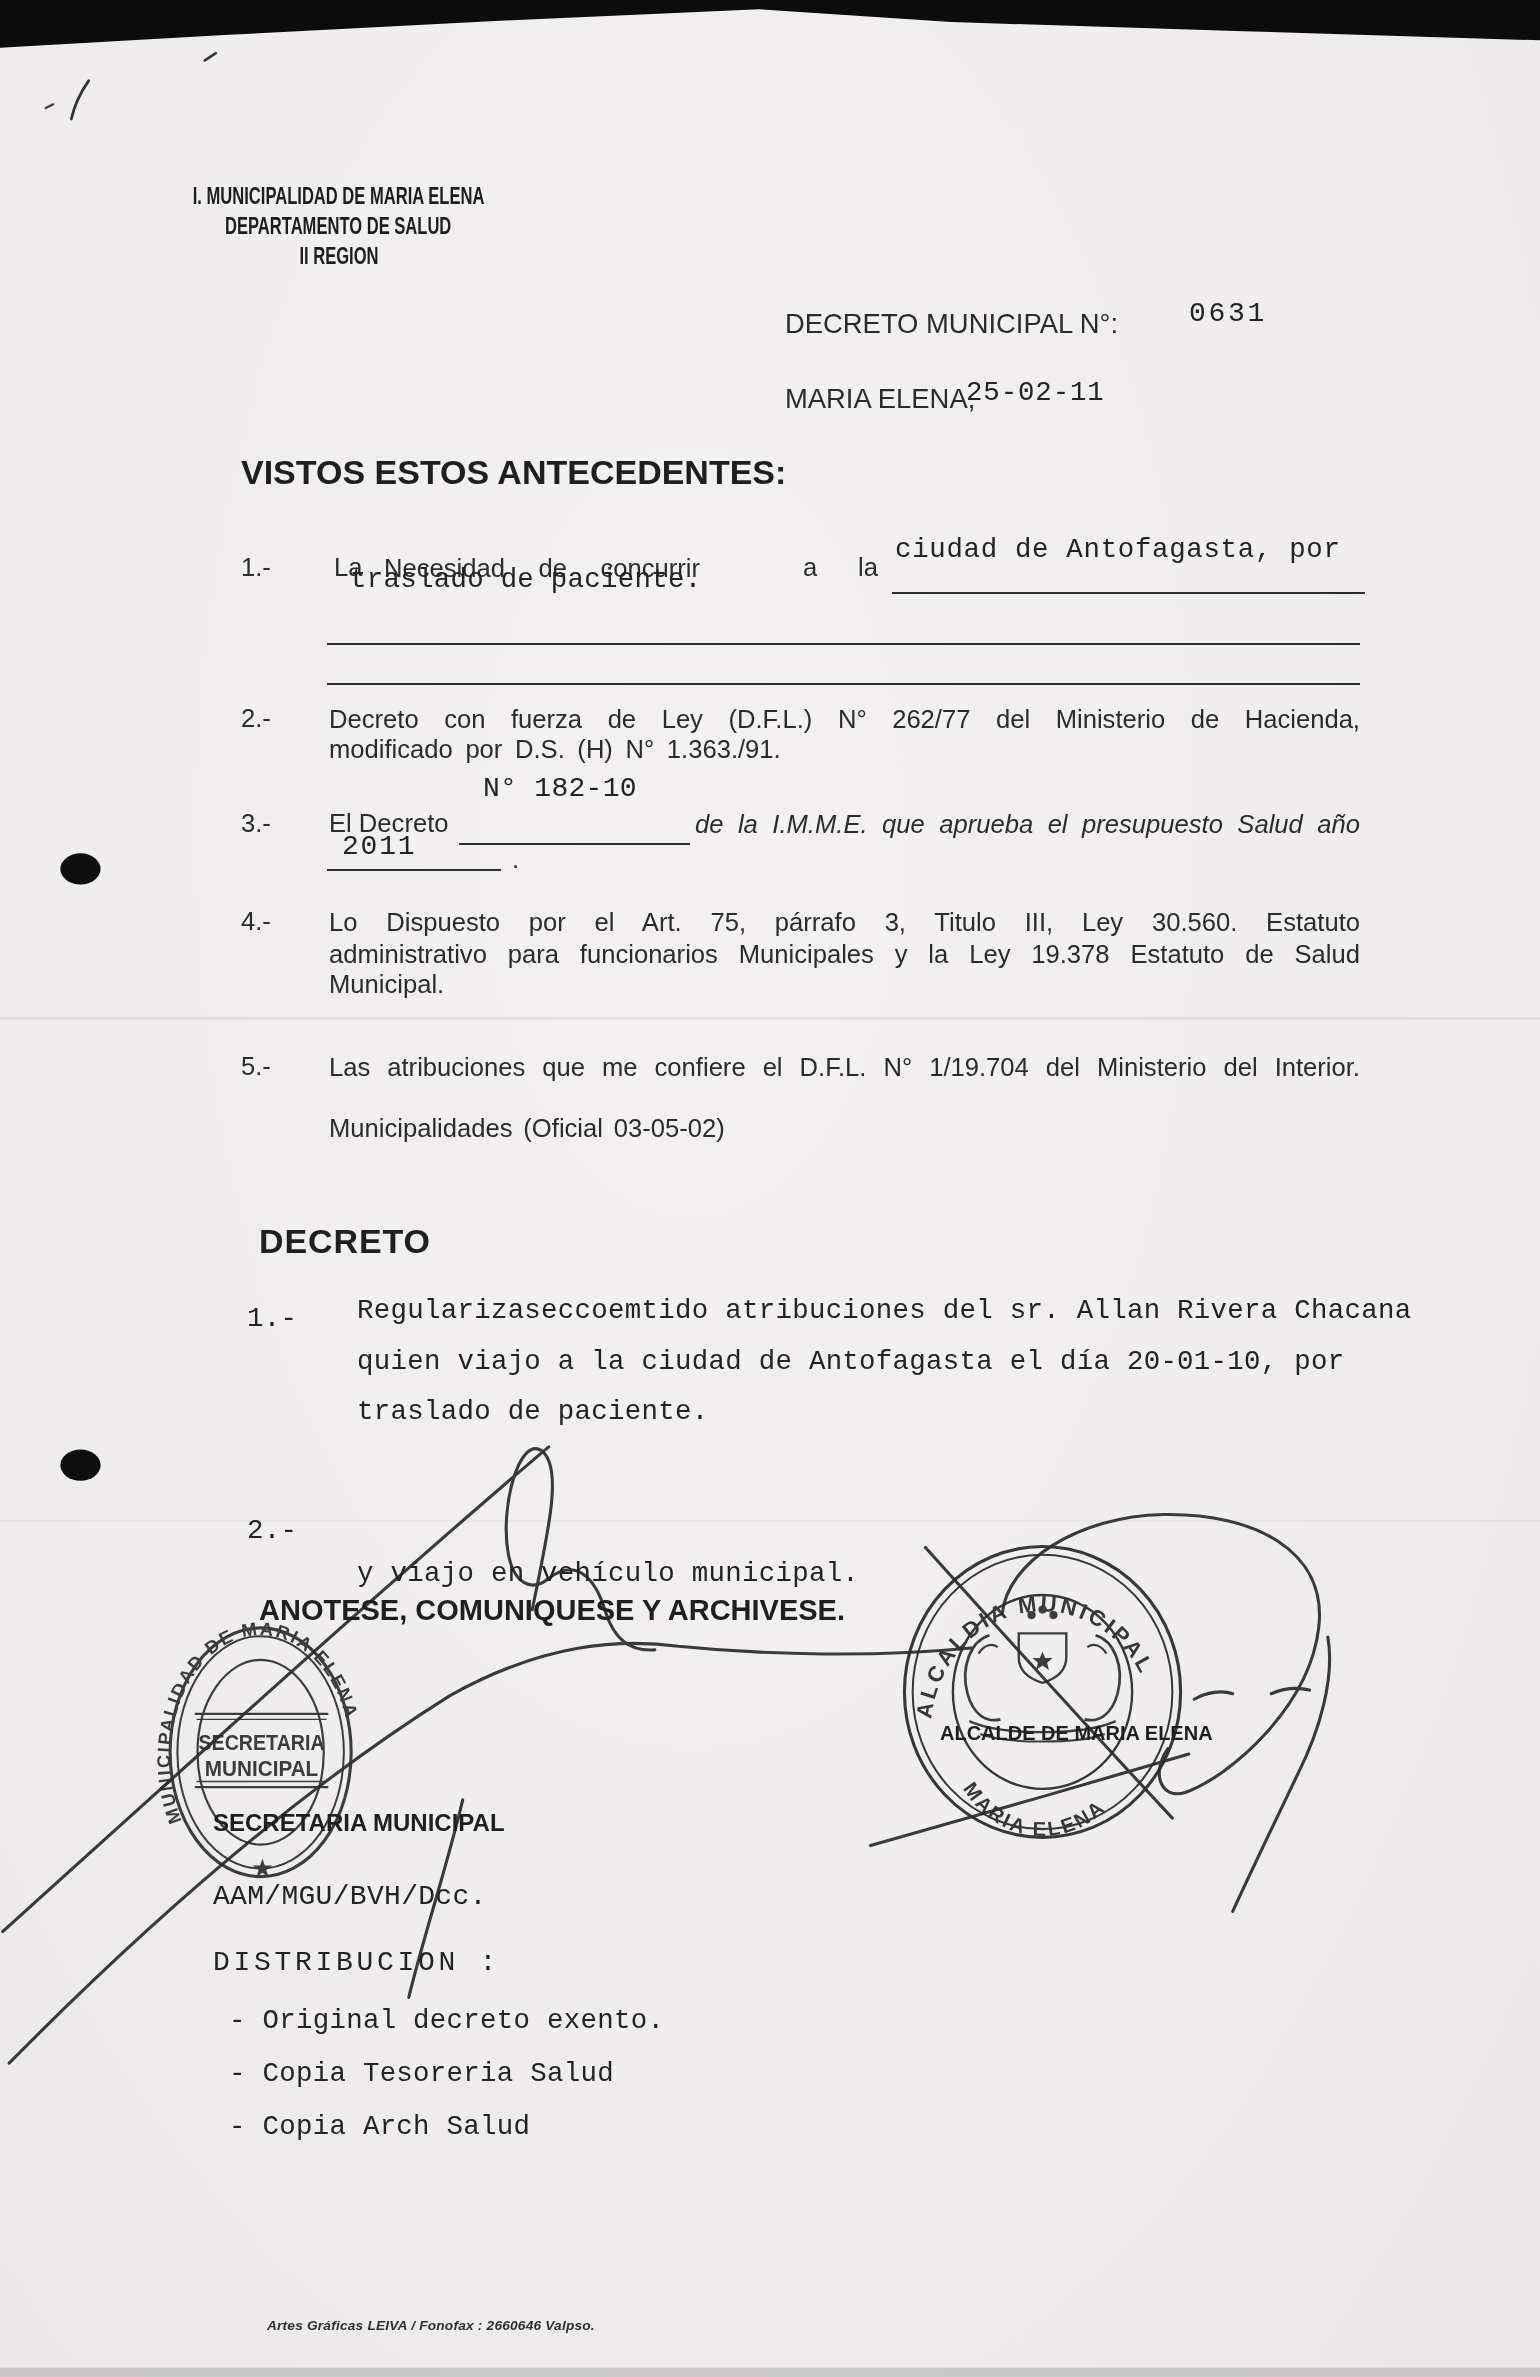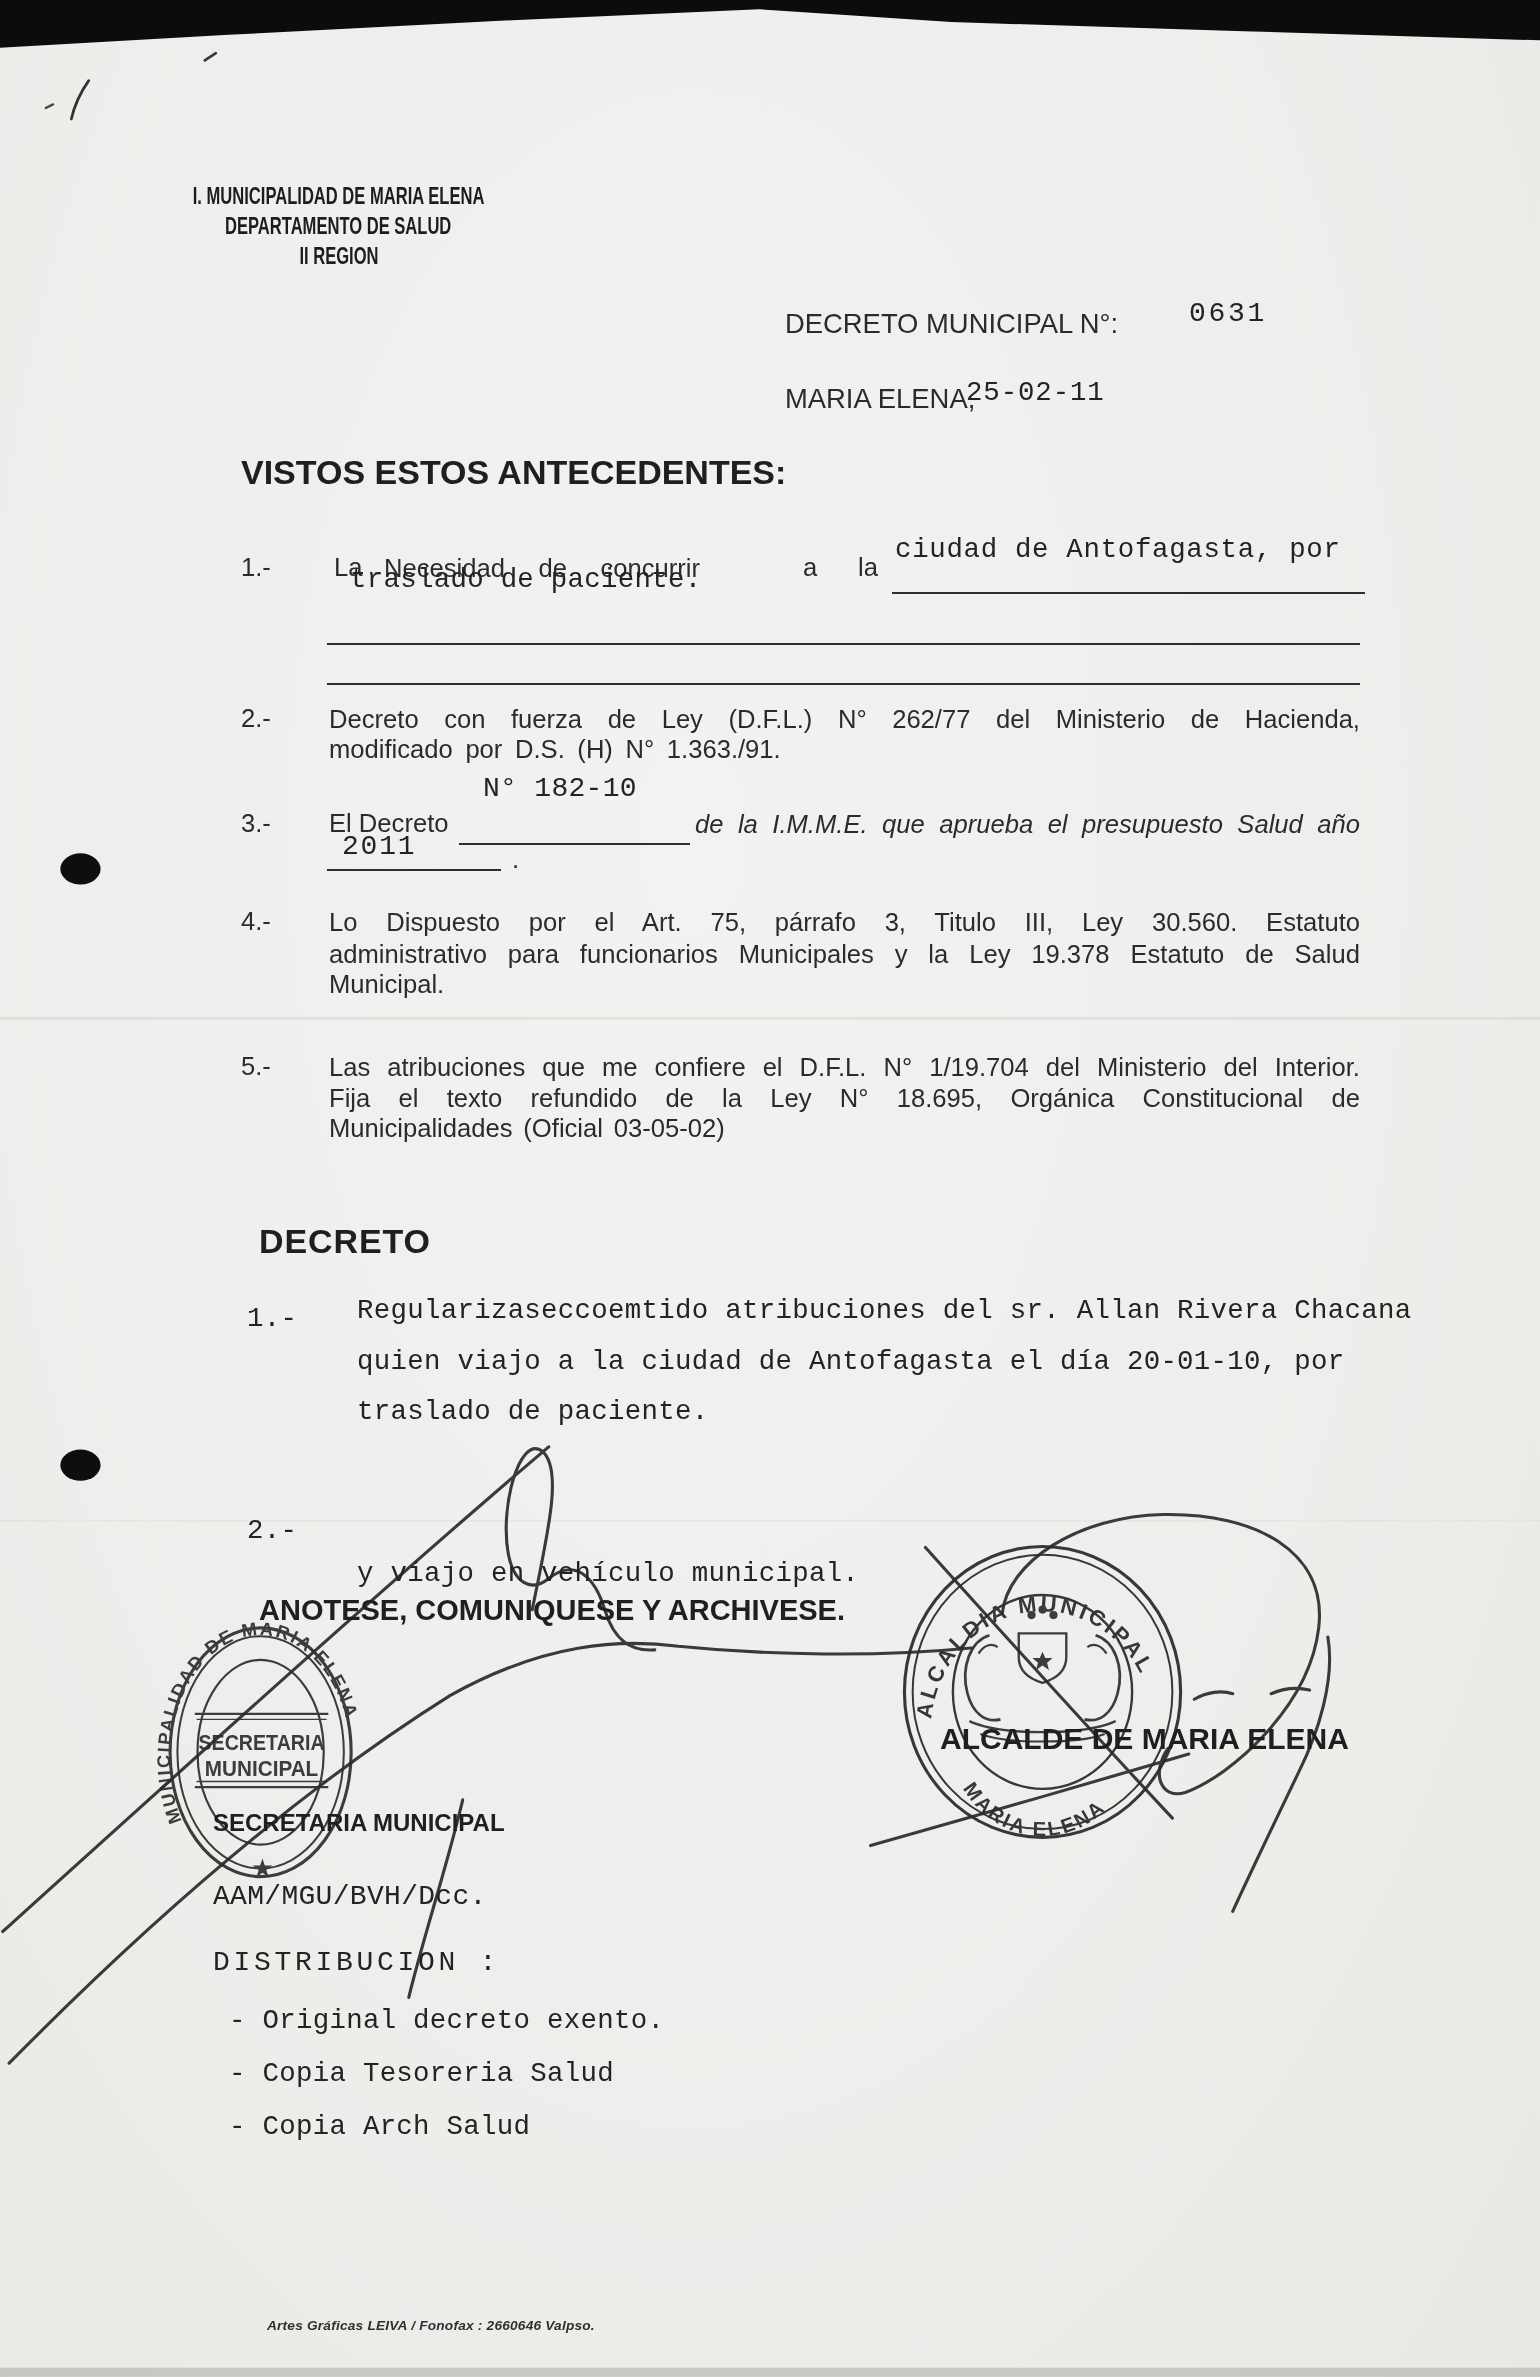--- a/index.html
+++ b/index.html
@@ -145,37 +145,36 @@
   <div class="rule" style="left:327px;top:869px;width:174px;"></div>
   <div class="abs print" style="left:512px;top:845px;">.</div>
 
   <div class="abs print" style="left:241px;top:907px;">4.-</div>
   <div class="abs print jline" style="left:329px;top:907px;width:1031px;">Lo Dispuesto por el Art. 75, párrafo 3, Titulo III, Ley 30.560. Estatuto</div>
   <div class="abs print jline" style="left:329px;top:939px;width:1031px;">administrativo para funcionarios Municipales y la Ley 19.378 Estatuto de Salud</div>
   <div class="abs print" style="left:329px;top:970px;">Municipal.</div>
 
   <div class="abs print" style="left:241px;top:1052px;">5.-</div>
   <div class="abs print jline" style="left:329px;top:1052px;width:1031px;">Las atribuciones que me confiere el D.F.L. N° 1/19.704 del Ministerio del Interior.</div>
-  <div class="abs print jline" style="left:329px;top:1083px;width:1031px;">Fija el texto refundido de la Ley N° 18.695, Orgánica Constitucional de</div>
   <div class="abs print" style="left:329px;top:1114px;word-spacing:3.7px;">Municipalidades   (Oficial 03-05-02)</div>
 
   <div class="abs print bold" style="left:259px;top:1222px;font-size:34px;letter-spacing:0.9px;">DECRETO</div>
 
   <div class="abs typed" style="left:247px;top:1303px;">1.-</div>
   <div class="abs typed" style="left:357px;top:1295px;">Regularizaseccoemtido atribuciones del sr. Allan Rivera Chacana</div>
   <div class="abs typed" style="left:357px;top:1346px;">quien viajo a la ciudad de Antofagasta el día 20-01-10, por</div>
   <div class="abs typed" style="left:357px;top:1396px;">traslado de paciente.</div>
 
   <div class="abs typed" style="left:247px;top:1515px;">2.-</div>
   <div class="abs typed" style="left:357px;top:1558px;">y viajo en vehículo municipal.</div>
 
   <div class="abs print bold" style="left:259px;top:1594px;font-size:29px;">ANOTESE, COMUNIQUESE Y ARCHIVESE.</div>
 
   <div class="abs print bold" style="left:213px;top:1809px;font-size:24px;">SECRETARIA MUNICIPAL</div>
-  <div class="abs print bold" style="left:940px;top:1722px;font-size:30px;">ALCALDE DE MARIA ELENA</div>
+  <div class="abs print bold" style="left:940px;top:1722px;font-size:20px;">ALCALDE DE MARIA ELENA</div>
 
   <div class="abs typed" style="left:213px;top:1881px;font-size:28px;">AAM/MGU/BVH/Dcc.</div>
 
   <div class="abs typed mono-ls4" style="left:213px;top:1947px;font-size:28px;">DISTRIBUCION :</div>
   <div class="abs typed" style="left:229px;top:2005px;">- Original decreto exento.</div>
   <div class="abs typed" style="left:229px;top:2058px;">- Copia Tesoreria Salud</div>
   <div class="abs typed" style="left:229px;top:2111px;">- Copia Arch Salud</div>
 
   <div class="abs" style="left:267px;top:2298px;font-size:13.7px;font-weight:bold;font-style:italic;color:#2f2f2f;letter-spacing:0.2px;margin-top:20px;">Artes Gráficas LEIVA  /  Fonofax : 2660646 Valpso.</div>
 

